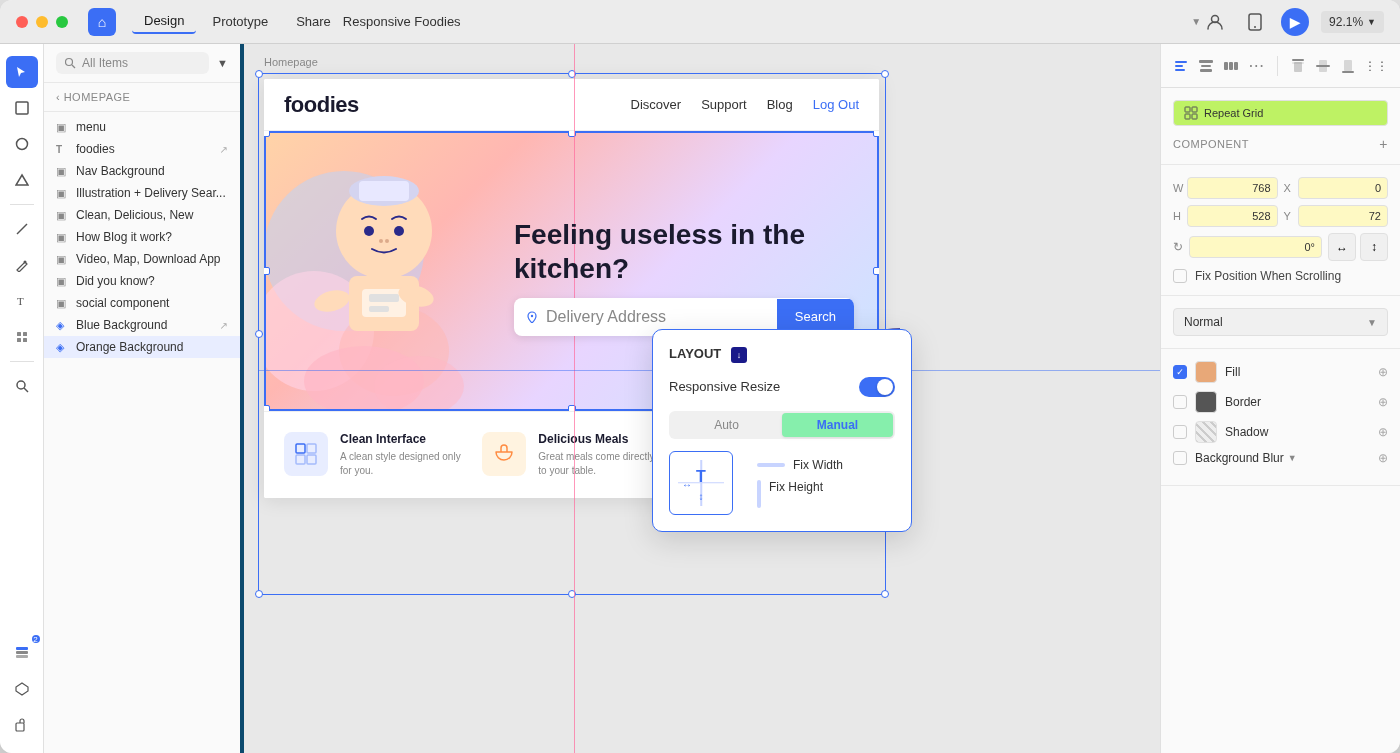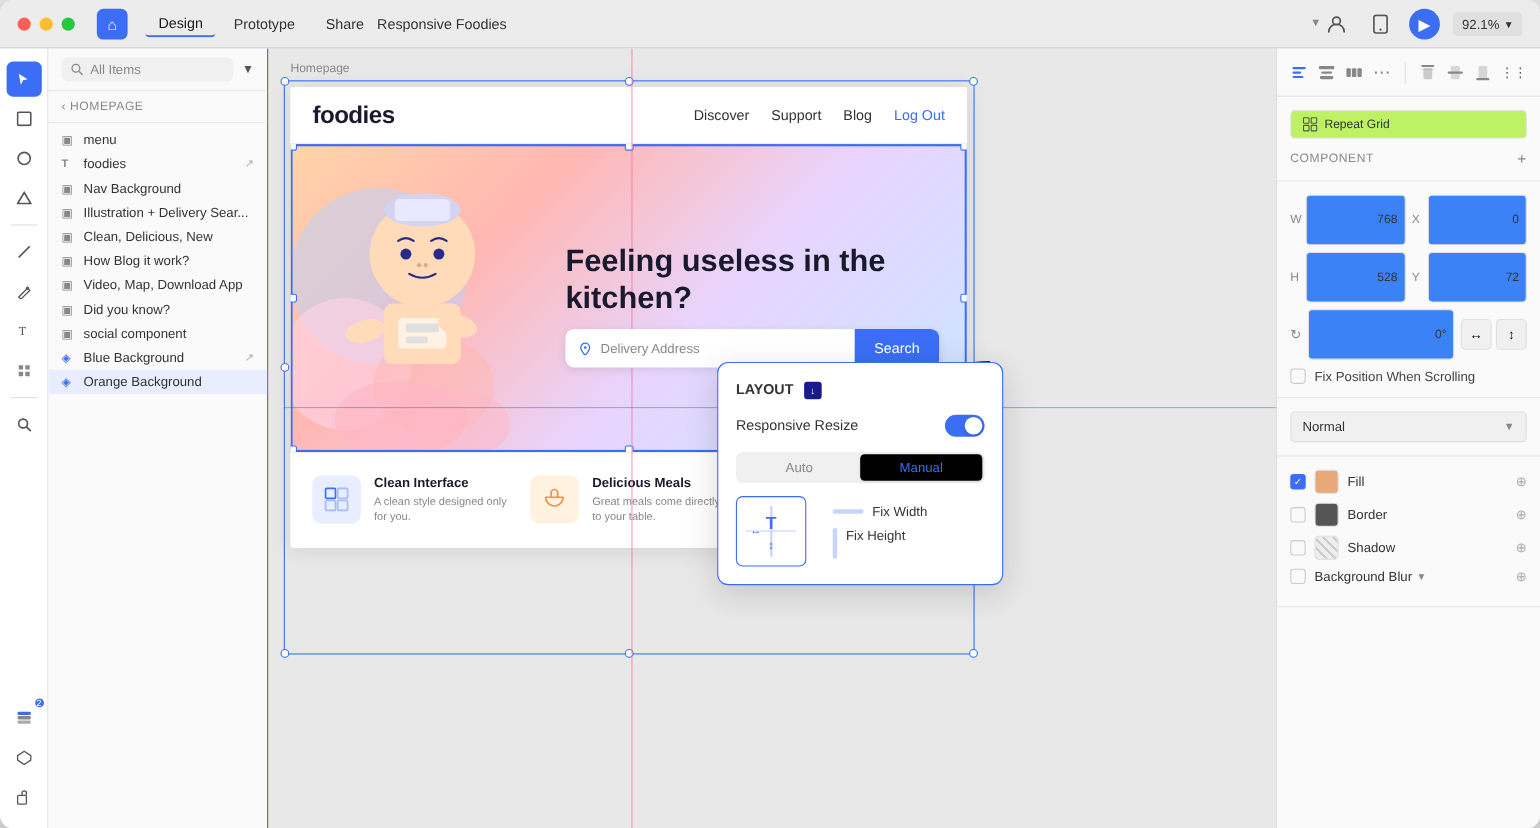--- a/index.html
+++ b/index.html
@@ -143,21 +143,21 @@
       display: flex;
       flex-direction: column;
       align-items: center;
       gap: 4px;
     }
 
     
     .layers-panel {
       width: 200px;
       background: #fafafa;
-      border-right: 1px solid #0c4a6e;
+      border-right: 4px solid #0c4a6e;
       display: flex;
       flex-direction: column;
       flex-shrink: 0;
     }
     .layers-header {
       padding: 8px 12px;
       display: flex;
       align-items: center;
       justify-content: space-between;
       border-bottom: 1px solid #e8e8e8;
@@ -318,21 +318,21 @@
       overflow: hidden;
       box-shadow: 0 2px 8px rgba(0,0,0,0.1);
       width: 340px;
     }
     .search-input {
       flex: 1;
       display: flex;
       align-items: center;
       gap: 8px;
       padding: 10px 12px;
-      font-size: 12px;
+      font-size: 16px;
       color: #888;
     }
     .search-btn {
       background: #3b6ef5;
       color: white;
       padding: 10px 18px;
       font-size: 13px;
       font-weight: 500;
       cursor: pointer;
       border: none;
@@ -437,23 +437,23 @@
     .resize-tab {
       flex: 1;
       text-align: center;
       padding: 5px 0;
       font-size: 12px;
       border-radius: 4px;
       cursor: pointer;
       color: #888;
     }
     .resize-tab.active {
-      background: #000000;
+      background: #86efac;
       color: #3b6ef5;
-      font-weight: 400;
+      font-weight: 700;
       box-shadow: 0 1px 3px rgba(0,0,0,0.1);
     }
 
     
     .layout-diagram {
       width: 64px; height: 64px;
       background: white;
       border: 1.5px solid #3b6ef5;
       border-radius: 6px;
       display: flex;
@@ -627,24 +627,24 @@
       display: flex;
       align-items: center;
       gap: 4px;
     }
     .dim-label {
       font-size: 11px;
       color: #888;
       width: 12px;
     }
     .dim-input {
-      background: #3b82f6;
+      background: #fef9c3;
       border: 1px solid #e0e0e0;
       border-radius: 4px;
-      padding: 16px 6px;
+      padding: 4px 6px;
       font-size: 11px;
       color: #333;
       width: 100%;
       text-align: right;
     }
 
   </style>
 </head>
 <body>
 

